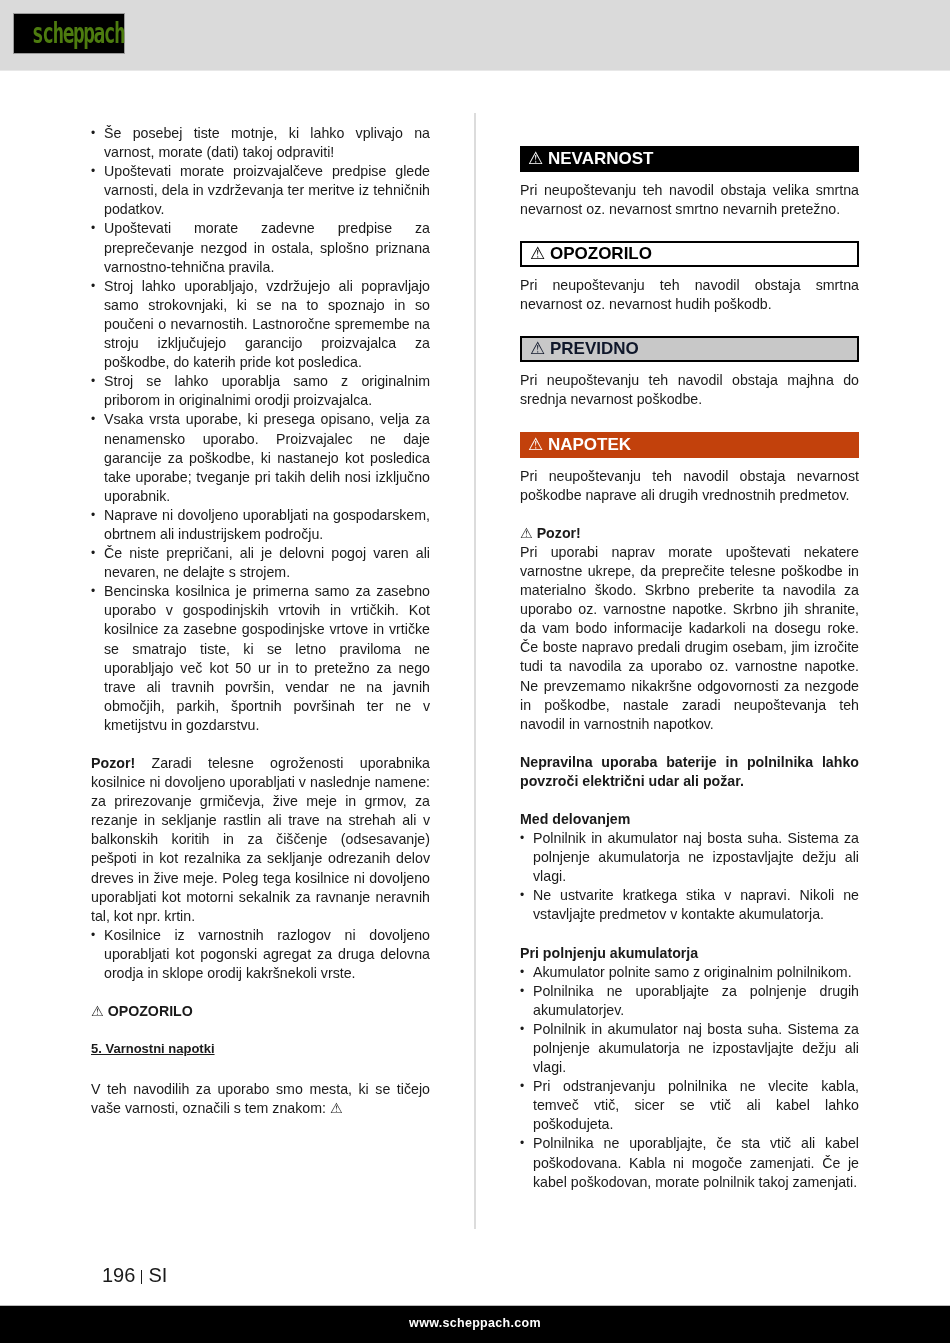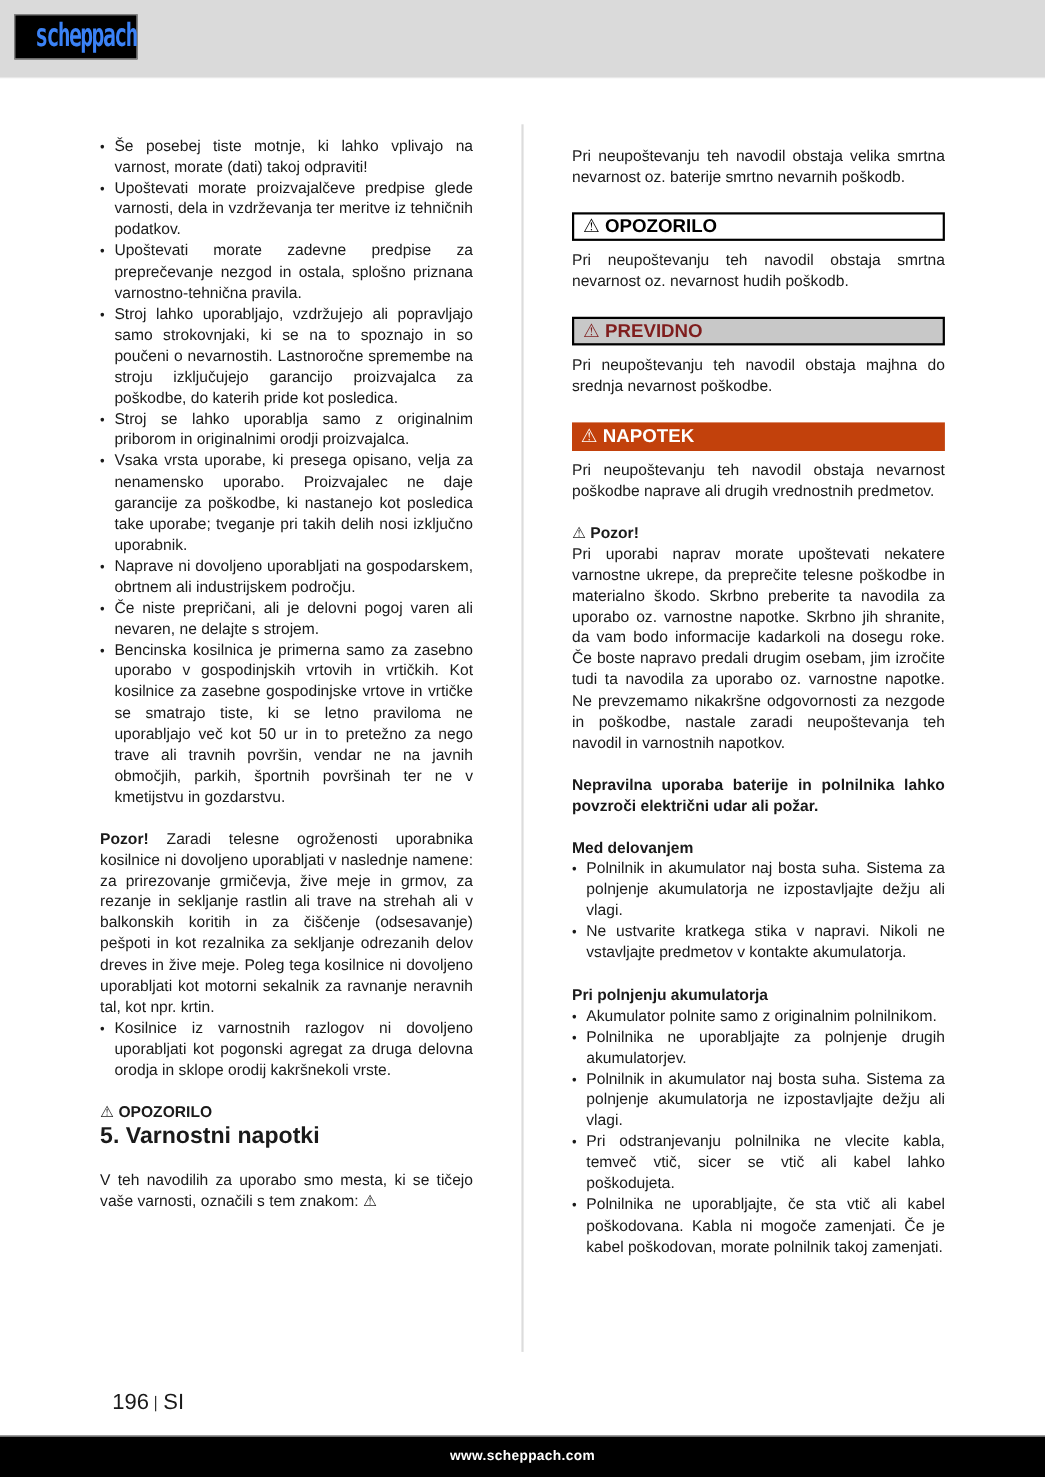--- a/index.html
+++ b/index.html
@@ -1,45 +1,45 @@
 <!DOCTYPE html>
 <html><head>
   <meta charset="utf-8">
   <style>
     * { margin: 0; padding: 0; box-sizing: border-box; }
     html, body { width: 950px; height: 1343px; background: #ffffff; overflow: hidden; }
     body { position: relative; font-family: "Liberation Sans", "DejaVu Sans", sans-serif; color: #1a1a1a; }
 
     .header-band { position: absolute; left: 0; top: 0; width: 950px; height: 71px; background: #dadada; border-bottom: 1px solid #e8e8e8; }
-    .logo { position: absolute; left: 13px; top: 13px; width: 112px; height: 41px; background: #000; border: 1px solid #9a9a9a; color: #3b82f6;
+    .logo { position: absolute; left: 13px; top: 13px; width: 112px; height: 41px; background: #000; border: 1px solid #9a9a9a; color: #4d7c0f;
             font-family: "DejaVu Sans Mono", "Liberation Mono", monospace; font-weight: bold; font-size: 27px; line-height: 37px;
             text-align: center; letter-spacing: -2px; transform-origin: center; }
     .logo span { display: inline-block; transform: scaleX(0.72) scaleY(1.08); }
 
     .col { position: absolute; top: 124px; font-size: 14.2px; line-height: 19.1px; color: #1a1a1a; }
     .col-left { left: 91px; width: 339px; }
     .col-right { left: 520px; width: 339px; }
     .divider { position: absolute; left: 474px; top: 113px; width: 2px; height: 1116px; background: #dcdcdc; }
 
     p { text-align: justify; }
     ul.bullets { list-style: none; }
     ul.bullets li { position: relative; padding-left: 13px; text-align: justify; }
     ul.bullets li::before { content: "•"; position: absolute; left: 0; top: 0; font-size: 12px; }
 
     .bold { font-weight: bold; }
     .gap-19 { height: 19px; }
 
     .sig-box { height: 26px; margin-top: 22px; font-weight: bold; font-size: 17px; line-height: 26px; padding-left: 8px; }
     .sig-danger { background: #000; color: #fff; }
     .sig-warning { background: #fff; color: #000; border: 2px solid #000; line-height: 22px; }
-    .sig-caution { background: #c8c8c8; color: #7f1d1d; border: 2px solid #000; line-height: 22px; }
+    .sig-caution { background: #c8c8c8; color: #0f172a; border: 2px solid #000; line-height: 22px; }
     .sig-notice { background: #c2410c; color: #fff; }
     .sig-text { margin-top: 9px; }
 
-    .h2 { font-size: 21px; font-weight: bold; line-height: 24px; margin-bottom: 19px; }
+    .h2 { font-size: 13px; font-weight: bold; line-height: 24px; margin-top: 16px; margin-bottom: 19px; text-decoration: underline; }
 
     .page-num { position: absolute; left: 102px; top: 1264px; font-size: 20px; color: #1a1a1a; }
     .page-num .sep { display: inline-block; width: 1px; height: 14px; background: #1a1a1a; margin: 0 6px; vertical-align: -2px; }
 
     .footer-band { position: absolute; left: 0; top: 1305px; width: 950px; height: 38px; background: #000; border-top: 1px solid #bbb; }
     .footer-url { position: absolute; left: 0; top: 10px; width: 950px; text-align: center; color: #fff; font-weight: bold; font-size: 12.5px; letter-spacing: 0.3px; }
   </style>
 </head>
 <body>
 
@@ -67,21 +67,22 @@
   <div class="gap-19"></div>
   <div class="bold">⚠ OPOZORILO</div>
   <div class="h2">5.  Varnostni napotki</div>
   <p>V teh navodilih za uporabo smo mesta, ki se tičejo vaše varnosti, označili s tem znakom: ⚠</p>
 </div>
 
 <div class="divider"></div>
 
 <div class="col col-right">
 
-  <p class="sig-text">Pri neupoštevanju teh navodil obstaja velika smrtna nevarnost oz. baterije smrtno nevarnih poškodb.</p>
+  <div class="sig-box sig-danger">⚠ NEVARNOST</div>
+  <p class="sig-text">Pri neupoštevanju teh navodil obstaja velika smrtna nevarnost oz. nevarnost smrtno nevarnih pretežno.</p>
 
   <div class="sig-box sig-warning">⚠ OPOZORILO</div>
   <p class="sig-text">Pri neupoštevanju teh navodil obstaja smrtna nevarnost oz. nevarnost hudih poškodb.</p>
 
   <div class="sig-box sig-caution">⚠ PREVIDNO</div>
   <p class="sig-text">Pri neupoštevanju teh navodil obstaja majhna do srednja nevarnost poškodbe.</p>
 
   <div class="sig-box sig-notice">⚠ NAPOTEK</div>
   <p class="sig-text">Pri neupoštevanju teh navodil obstaja nevarnost poškodbe naprave ali drugih vrednostnih predmetov.</p>
 

